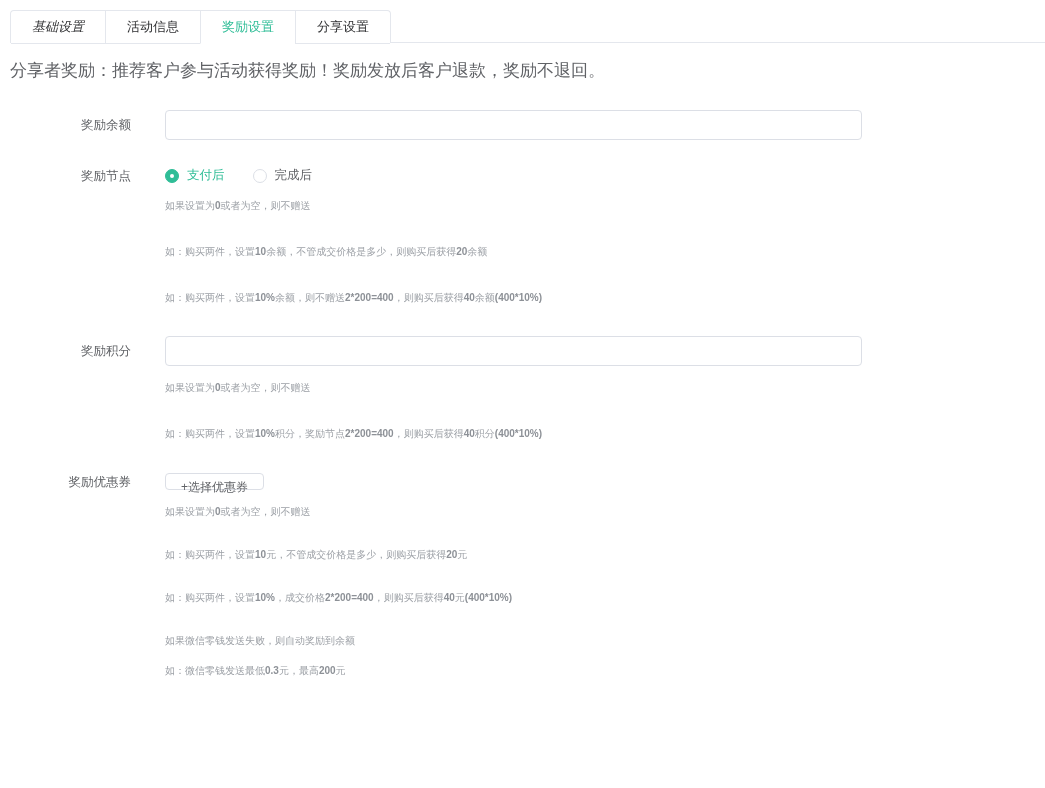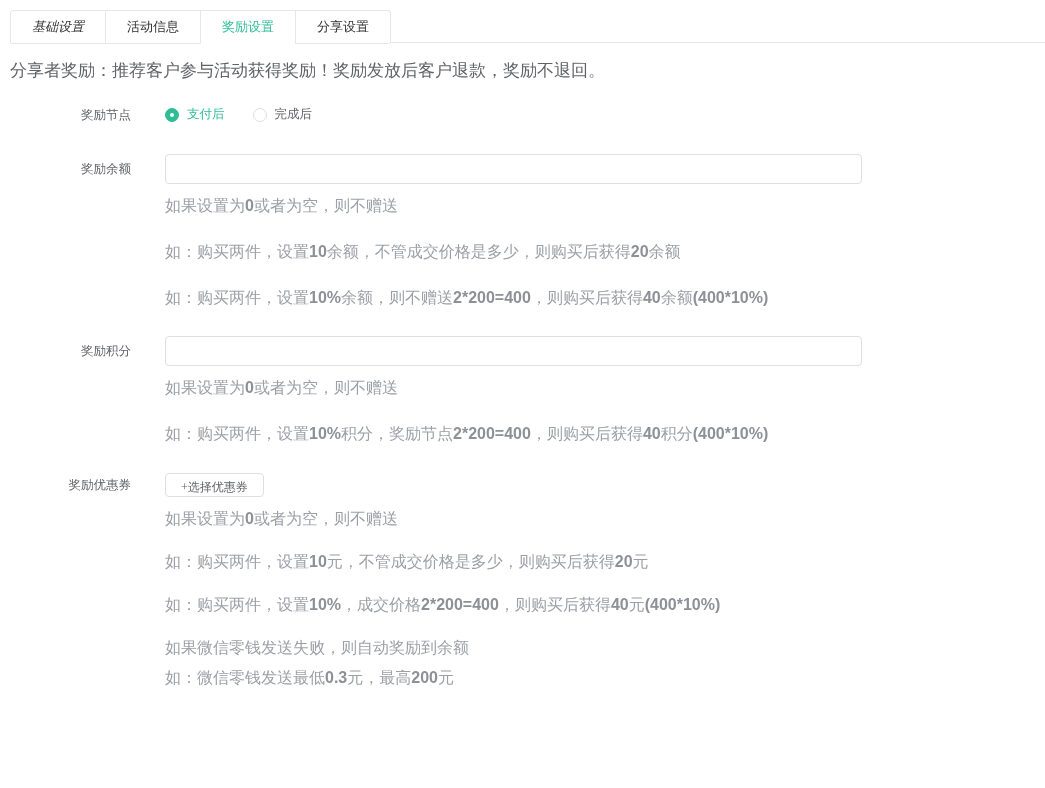--- a/index.html
+++ b/index.html
@@ -40,62 +40,62 @@
   .radio.checked .radio-dot::after { content:""; position:absolute; left:50%; top:50%; width:4px; height:4px;
                border-radius:50%; background:#fff; transform:translate(-50%,-50%); }
   .radio-label { color:var(--label); }
   .radio.checked .radio-label { color:var(--accent); }
 
   .text-input { width:697px; height:30px; box-sizing:border-box; border:1px solid var(--ctrlborder);
                 border-radius:4px; padding:0 10px; font-size:12px; color:#606266; outline:none; background:#fff;
                 font-family:"Liberation Sans","DejaVu Sans",sans-serif; }
 
   .helps { margin-left:155px; }
-  .help { font-size:16px; color:var(--help); line-height:17px; white-space:nowrap; }
+  .help { font-size:10px; color:var(--help); line-height:17px; white-space:nowrap; }
   .help b { font-weight:bold; color:#8d9197; }
   .h13{margin-top:13px} .h26{margin-top:26px} .h29{margin-top:29px}
 
-  .coupon-btn { display:inline-block; height:24px; line-height:26px; box-sizing:border-box; padding:0 15px;
+  .coupon-btn { display:inline-block; height:17px; line-height:26px; box-sizing:border-box; padding:0 15px;
                 background:#fff; border:1px solid var(--ctrlborder); border-radius:4px; font-size:12px;
                 color:var(--label); cursor:pointer;
-                font-family:Liberation Serif, serif; }
+                font-family:Liberation Sans, sans-serif; }
 </style>
 </head>
 <body>
 
 <div class="page">
 
   <div class="tabbar">
     <div class="tabs">
       <div class="tab">基础设置</div>
       <div class="tab">活动信息</div>
       <div class="tab active">奖励设置</div>
       <div class="tab">分享设置</div>
     </div>
   </div>
 
   <div class="desc">分享者奖励：推荐客户参与活动获得奖励！奖励发放后客户退款，奖励不退回。</div>
 
+  <div class="row mt31">
+    <div class="row-label">奖励余额</div>
+    <input class="text-input" type="text" value="" style="">
+  </div>
+
   <div class="row mt27">
     <div class="row-label">奖励节点</div>
     <div class="radio-group">
       <div class="radio checked">
         <span class="radio-dot"></span>
         <span class="radio-label">支付后</span>
       </div>
       <div class="radio">
         <span class="radio-dot"></span>
         <span class="radio-label">完成后</span>
       </div>
     </div>
-  </div>
-
-  <div class="row mt31">
-    <div class="row-label">奖励余额</div>
-    <input class="text-input" type="text" value="" style="">
   </div>
   <div class="helps">
     <div class="help h13"><span>如果设置为</span><b>0</b><span>或者为空，则不赠送</span></div>
     <div class="help h29"><span>如：购买两件，设置</span><b>10</b><span>余额，不管成交价格是多少，则购买后获得</span><b>20</b><span>余额</span></div>
     <div class="help h29"><span>如：购买两件，设置</span><b>10%</b><span>余额，则不赠送</span><b>2*200=400</b><span>，则购买后获得</span><b>40</b><span>余额</span><b>(400*10%)</b></div>
   </div>
 
   <div class="row mt30">
     <div class="row-label">奖励积分</div>
     <input class="text-input" type="text" value="" style="">

